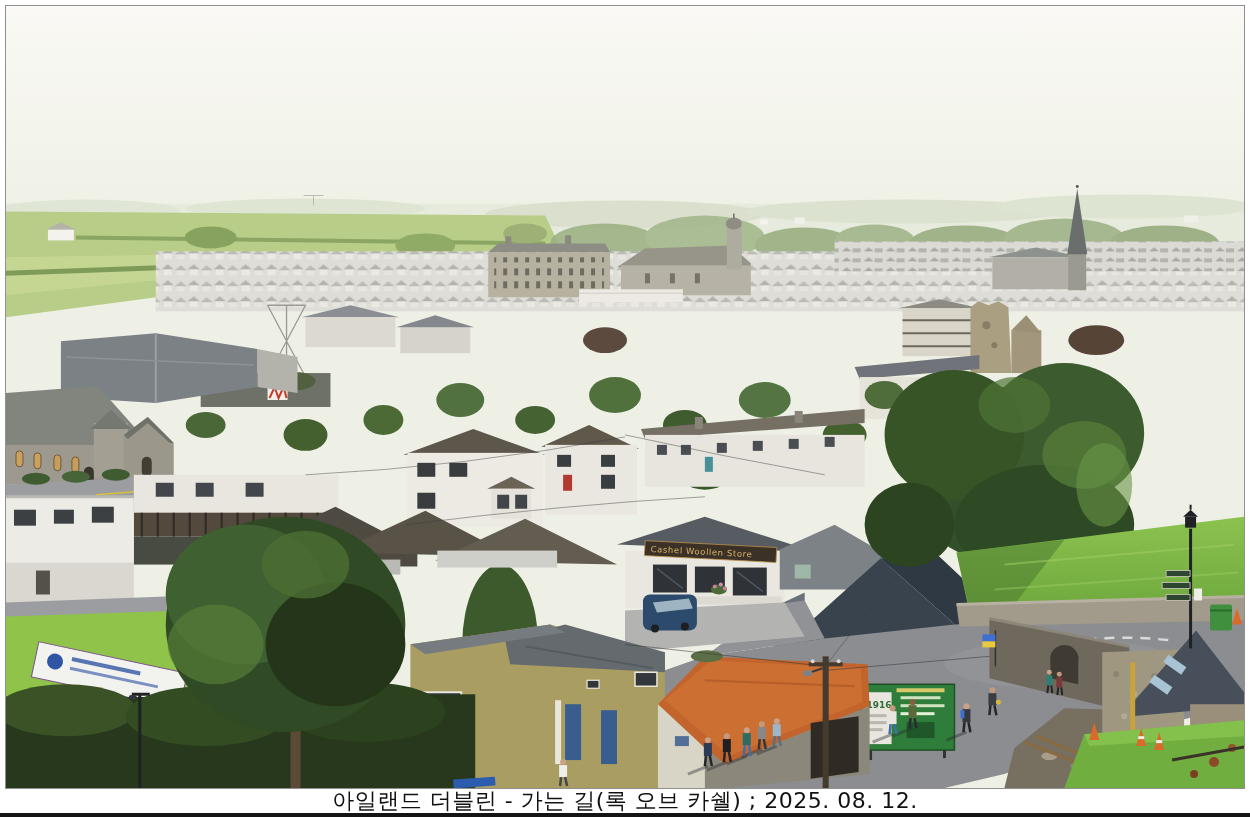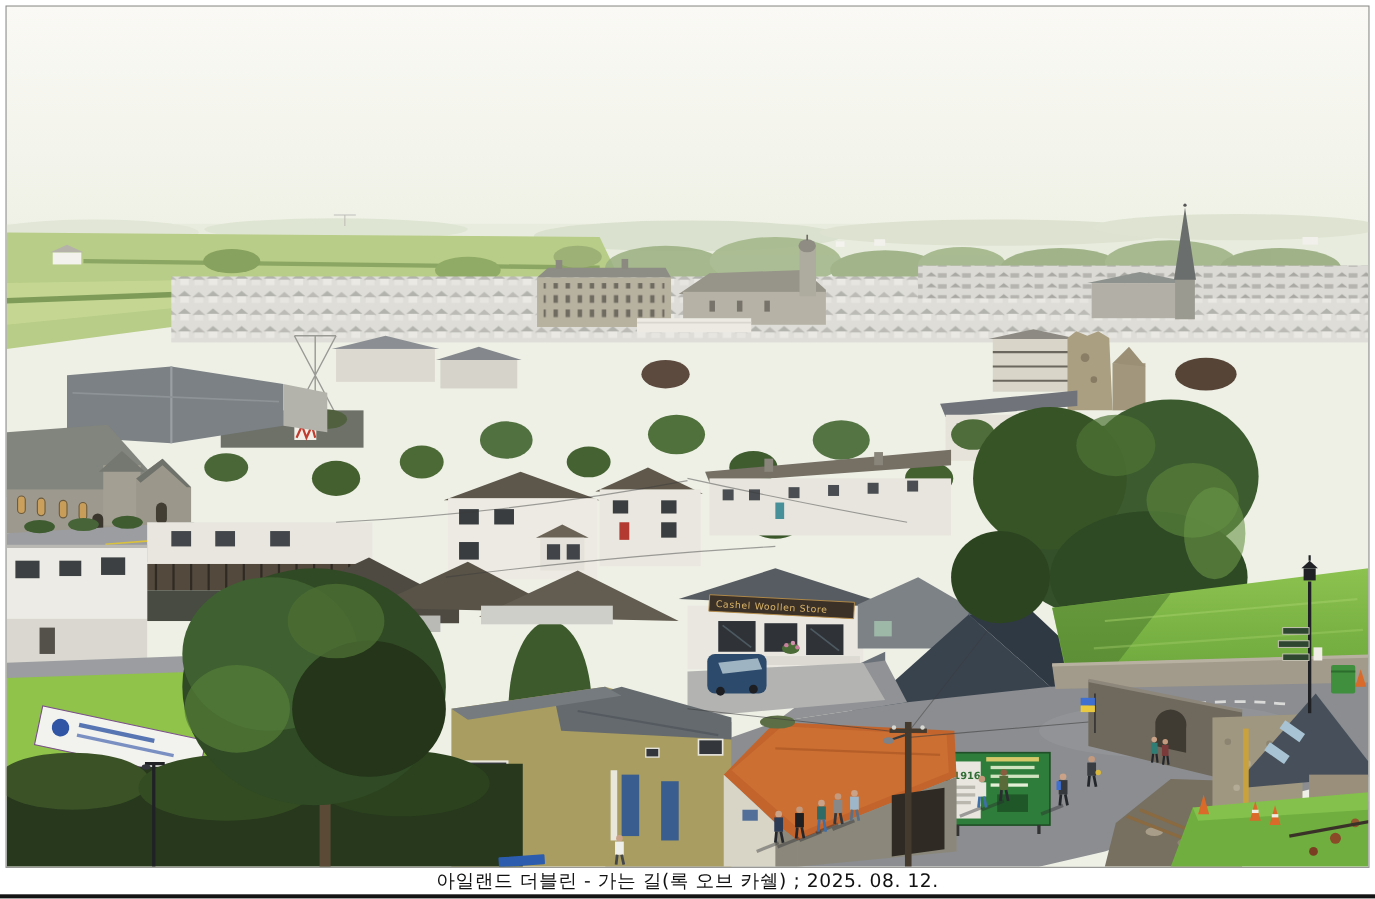--- a/index.html
+++ b/index.html
@@ -2,21 +2,21 @@
 <html><head>
 <meta charset="utf-8">
 <style>
   html,body{margin:0;padding:0;background:#ffffff;}
   .stage{position:relative;width:1250px;height:817px;background:#ffffff;overflow:hidden;
          font-family:"DejaVu Sans","Liberation Sans",sans-serif;}
   .photo-frame{position:absolute;left:5px;top:5px;width:1238px;height:782px;
                border:1px solid #8f8f8f;background:#eef0e6;overflow:hidden;}
   .photo-frame svg{display:block;width:100%;height:100%;}
   .caption{position:absolute;left:0;top:789px;width:100%;height:24px;line-height:24px;
-           text-align:center;color:#111;font-size:17px;letter-spacing:.5px;
+           text-align:center;color:#111;font-size:22px;letter-spacing:.5px;
            font-family:"DejaVu Sans","Liberation Sans",sans-serif;}
   .bottom-bar{position:absolute;left:0;top:813px;width:100%;height:4px;background:#141414;}
   text{font-family:"DejaVu Sans","Liberation Sans",sans-serif;}
 </style>
 </head>
 <body>
 
 <div class="stage">
   <div class="photo-frame">
   <svg viewBox="0 0 1240 784" preserveAspectRatio="none">

